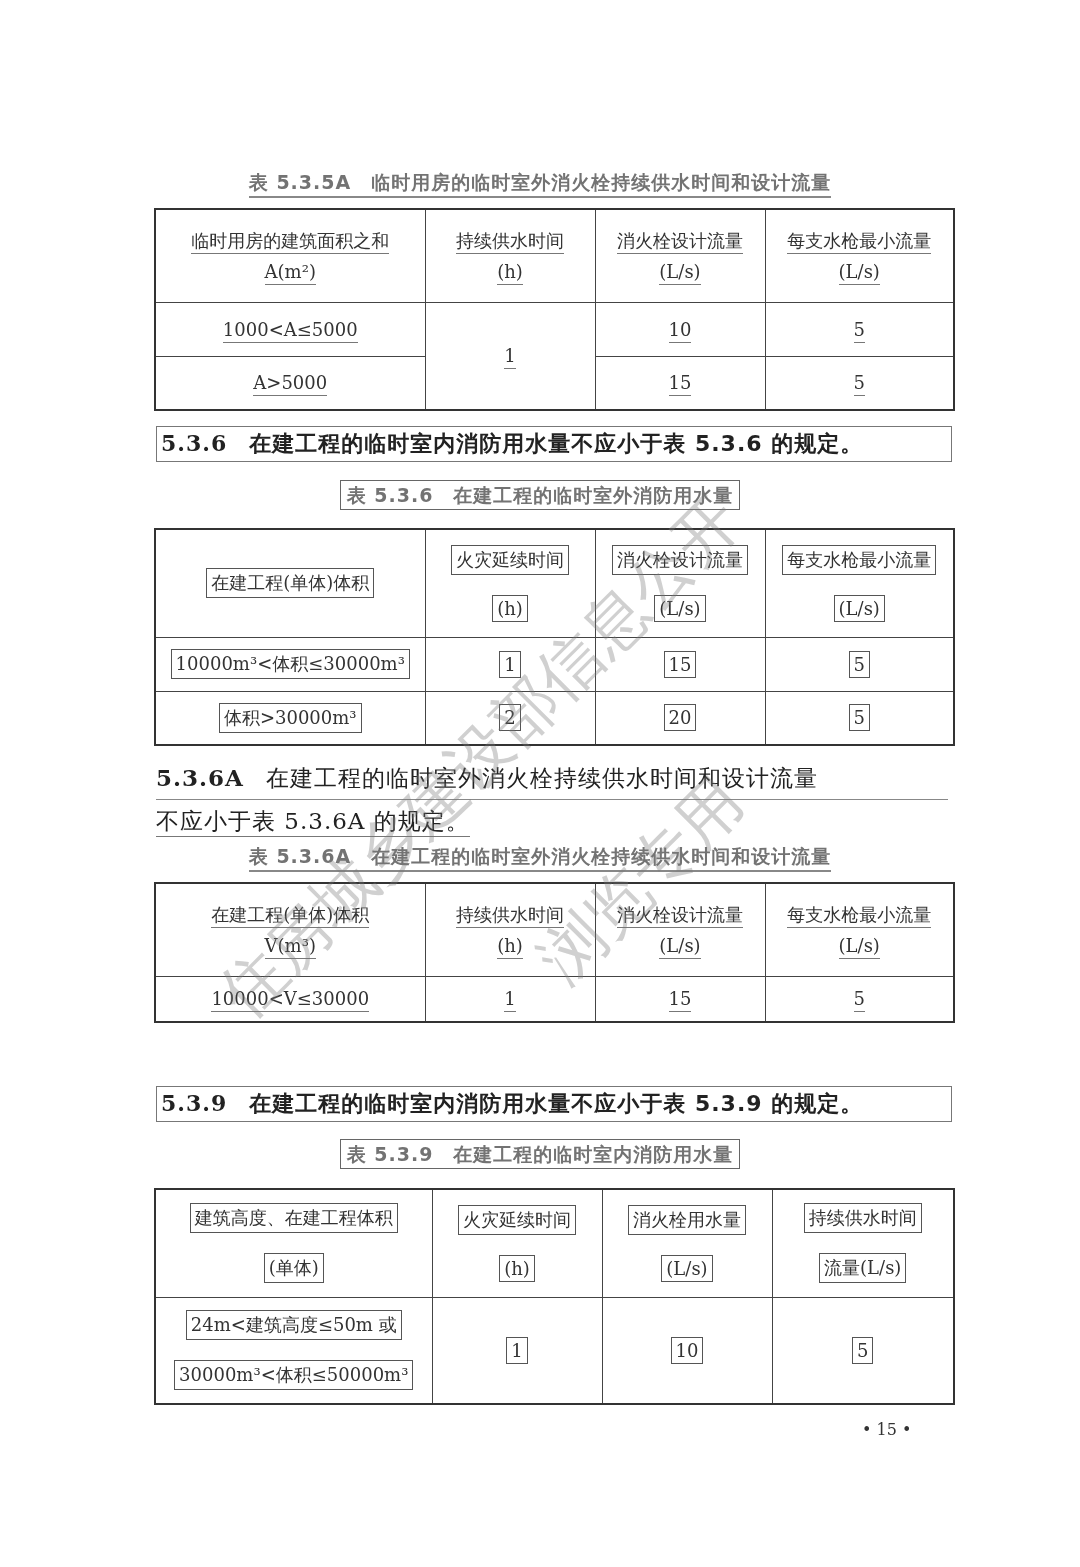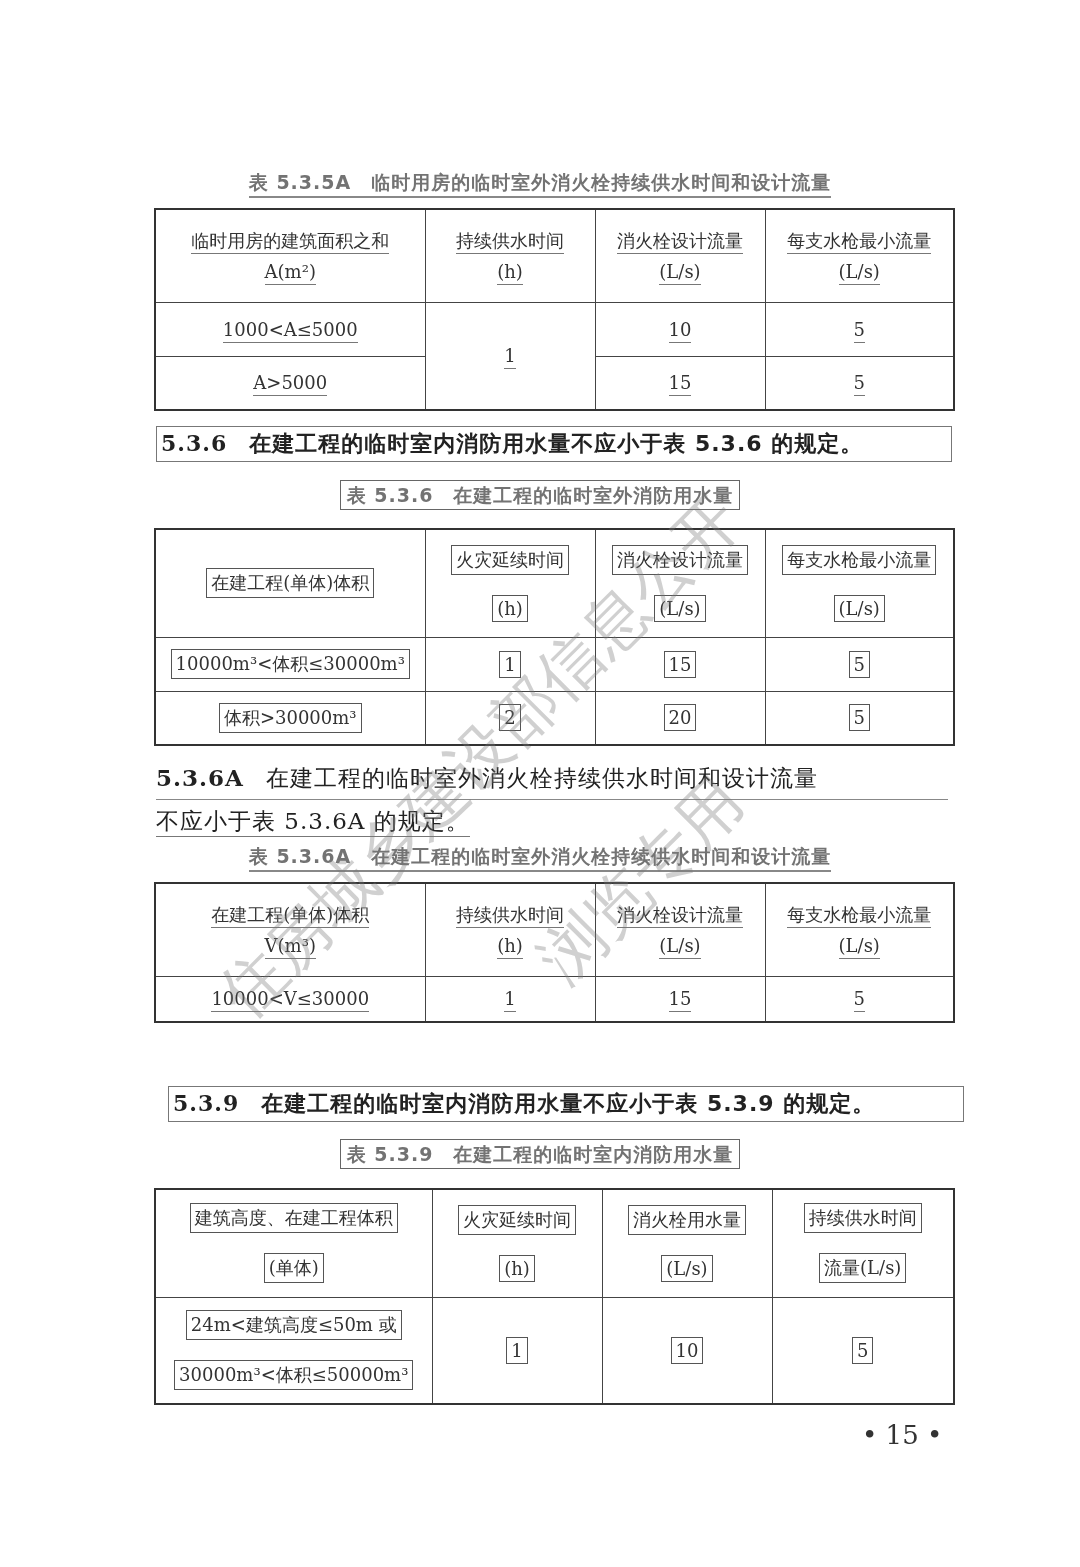--- a/index.html
+++ b/index.html
@@ -32,21 +32,21 @@
     font-size: 18px; color: #333; padding: 0;
   }
   .u { border-bottom: 1.5px solid #777; padding-bottom: 2px; }
   .bx { border: 1.3px solid #555; padding: 2px 4px; display: inline-block; }
   .line { display: block; margin: 8px 0; }
   .watermark {
     position: absolute; font-family: "DejaVu Sans", "Liberation Sans", sans-serif;
     color: rgba(120,120,120,0.35); font-size: 64px; white-space: nowrap;
     transform-origin: left top; pointer-events: none;
   }
-  .pagenum { position: absolute; top: 1420px; left: 862px; font-size: 26px; color: #333; }
+  .pagenum { position: absolute; top: 1420px; left: 862px; font-size: 16px; color: #333; }
 </style>
 </head>
 <body>
 
 <div class="caption" style="top:170px;">
   <span class="u">表 5.3.5A　临时用房的临时室外消火栓持续供水时间和设计流量</span>
 </div>
 
 <table class="t" style="top:208px;">
   <colgroup>
@@ -171,21 +171,21 @@
   </tr>
   <tr style="height:46px;">
     <td><span class="u">10000&lt;V≤30000</span></td>
     <td><span class="u">1</span></td>
     <td><span class="u">15</span></td>
     <td><span class="u">5</span></td>
   </tr>
 </tbody>
   </table>
 
-<div class="clause boxed" style="top:1086px;margin-left:12px;">
+<div class="clause boxed" style="top:1086px;">
   <span class="num">5.3.9</span><span>在建工程的临时室内消防用水量不应小于表 5.3.9 的规定。</span>
 </div>
 
 <div class="caption" style="top:1142px;">
   <span class="b">表 5.3.9　在建工程的临时室内消防用水量</span>
 </div>
 
 <table class="t" style="top:1188px;">
   <colgroup>
       <col style="width:277px">

